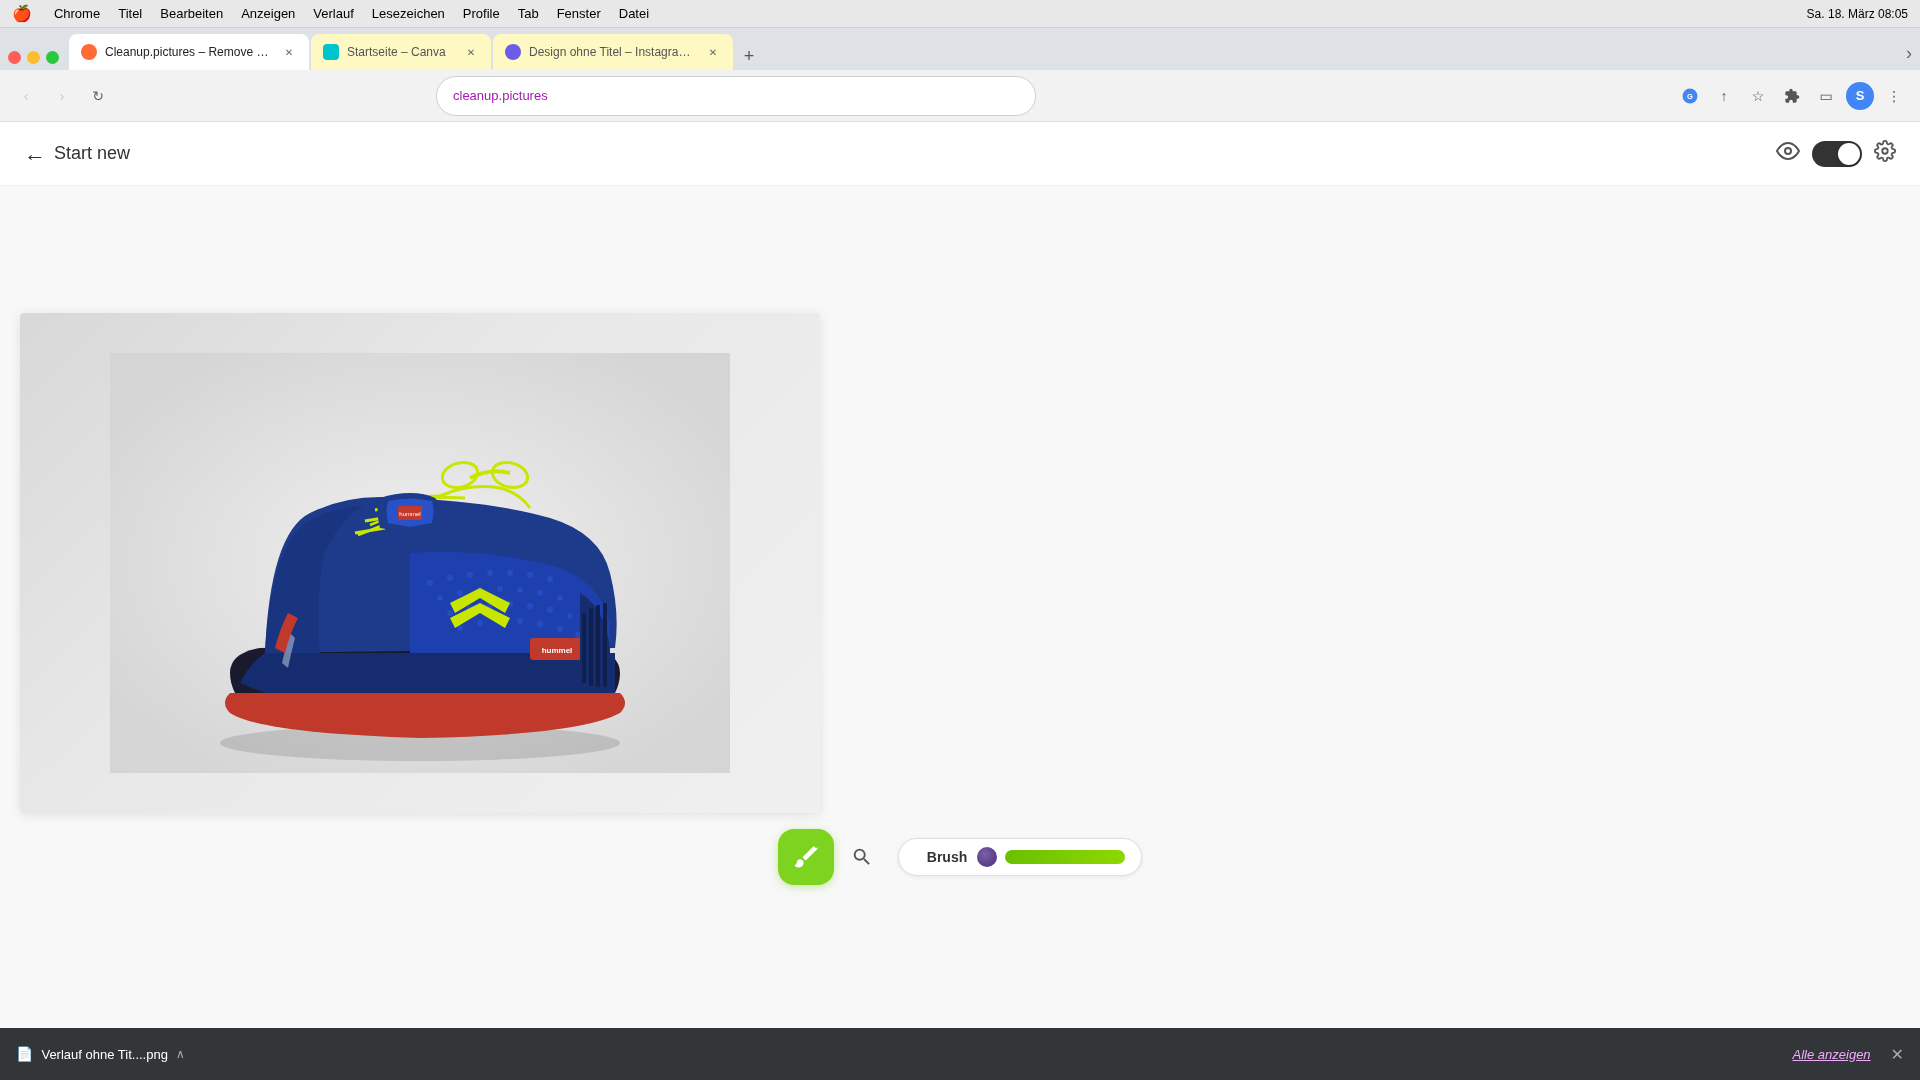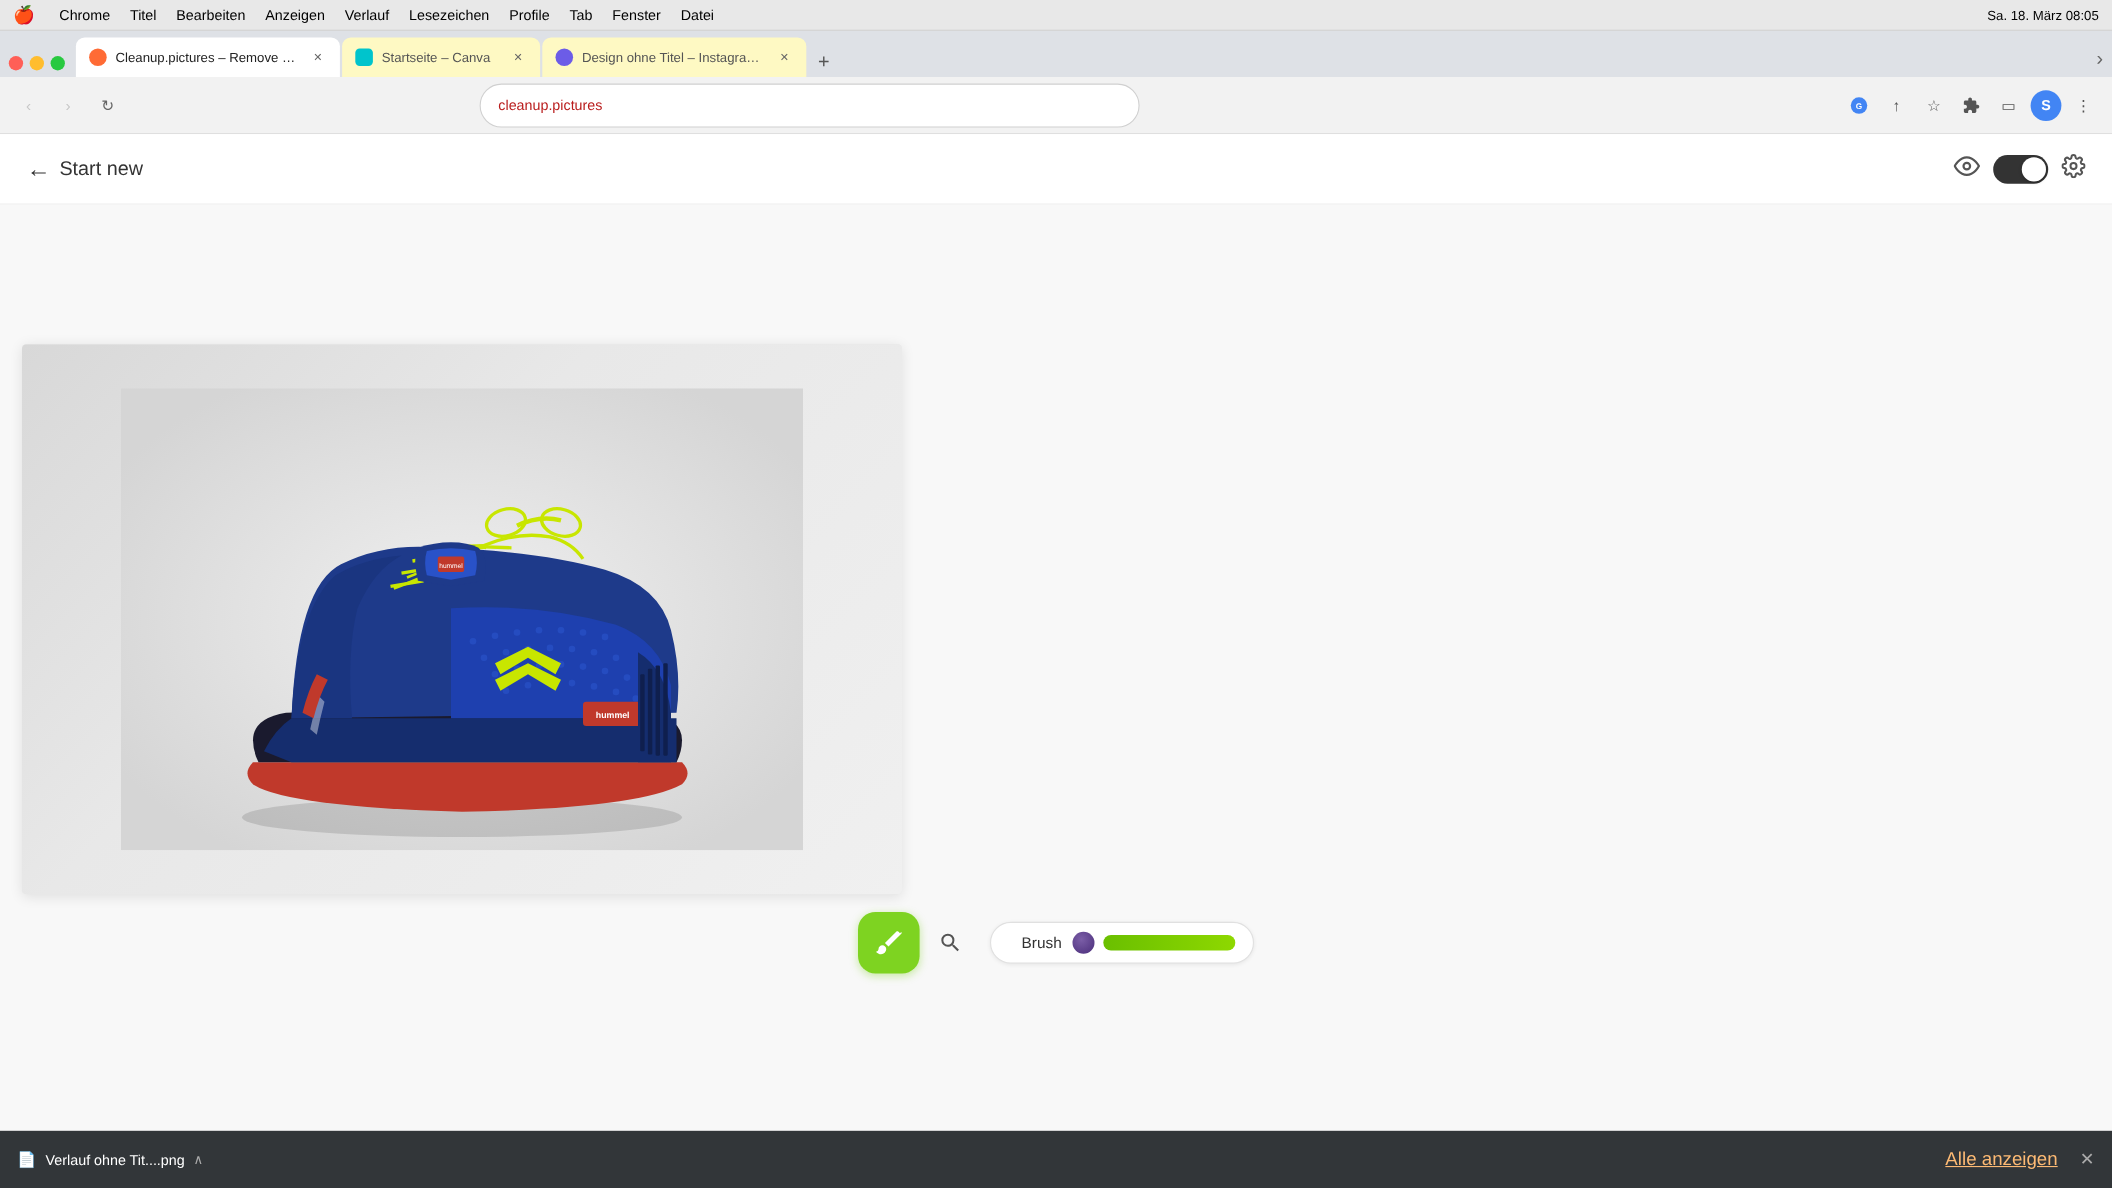--- a/index.html
+++ b/index.html
@@ -88,21 +88,21 @@
     .address-input {
       flex: 1;
       height: 40px;
       background: #fff;
       border: 1px solid #d0d0d0;
       border-radius: 20px;
       display: flex;
       align-items: center;
       padding: 0 16px;
       font-size: 13px;
-      color: #b91c1c;
+      color: #a21caf;
       max-width: 600px;
       margin: 0 auto;
     }
     .address-bar-right { display: flex; align-items: center; gap: 6px; margin-left: auto; }
     .toolbar-icon { width: 28px; height: 28px; display: flex; align-items: center; justify-content: center; cursor: pointer; border-radius: 50%; font-size: 14px; color: #555; }
     .profile-icon { width: 28px; height: 28px; border-radius: 50%; background: #4285f4; color: white; display: flex; align-items: center; justify-content: center; font-size: 13px; font-weight: bold; }
 
     
     .page-content {
       flex: 1;
@@ -232,21 +232,21 @@
     .brush-control {
       display: flex;
       align-items: center;
       gap: 10px;
       background: #fff;
       border: 1px solid #e0e0e0;
       border-radius: 28px;
       padding: 8px 16px;
       box-shadow: 0 1px 4px rgba(0,0,0,0.08);
     }
-    .brush-label { font-size: 14px; color: #333; font-weight: 400; padding-left: 12px; }
+    .brush-label { font-size: 14px; color: #333; font-weight: 700; padding-left: 12px; }
     .brush-slider-container {
       display: flex;
       align-items: center;
       gap: 8px;
     }
     .slider-thumb {
       width: 20px;
       height: 20px;
       background: radial-gradient(circle at 40% 35%, #7b5ea7, #4a2d7a);
       border-radius: 50%;
@@ -273,24 +273,25 @@
       display: flex;
       align-items: center;
       gap: 8px;
       color: #fff;
       font-size: 13px;
     }
     .download-icon { color: #aaa; font-size: 14px; }
     .download-chevron { color: #aaa; font-size: 12px; cursor: pointer; }
     .show-all-btn {
       margin-left: auto;
-      color: #fdba74;
-      font-size: 17px;
+      color: #f0abfc;
+      font-size: 13px;
       cursor: pointer;
       text-decoration: underline;
+      font-style: italic;
     }
     .close-bar-btn { color: #aaa; font-size: 16px; cursor: pointer; margin-left: 8px; }
 
     
     .favicon-cleanup { background: #ff6b35; border-radius: 50%; }
     .favicon-canva { background: #00c4cc; border-radius: 4px; }
     .favicon-design { background: #6c5ce7; border-radius: 50%; }
   </style>
 </head>
 <body>

